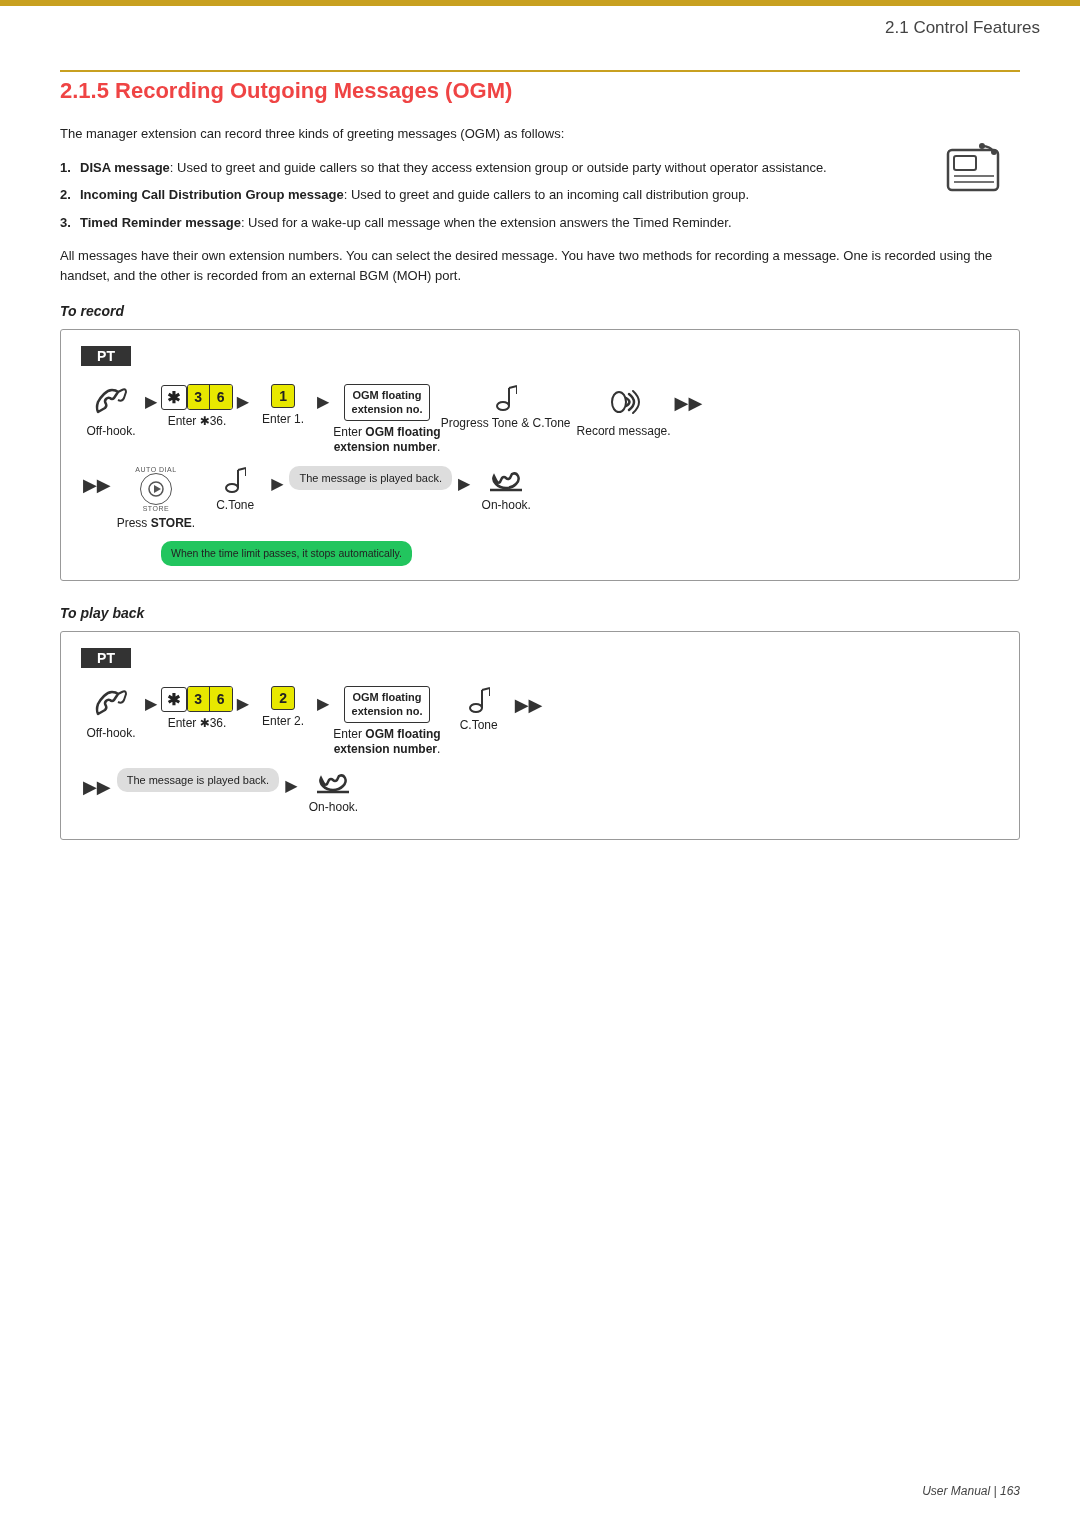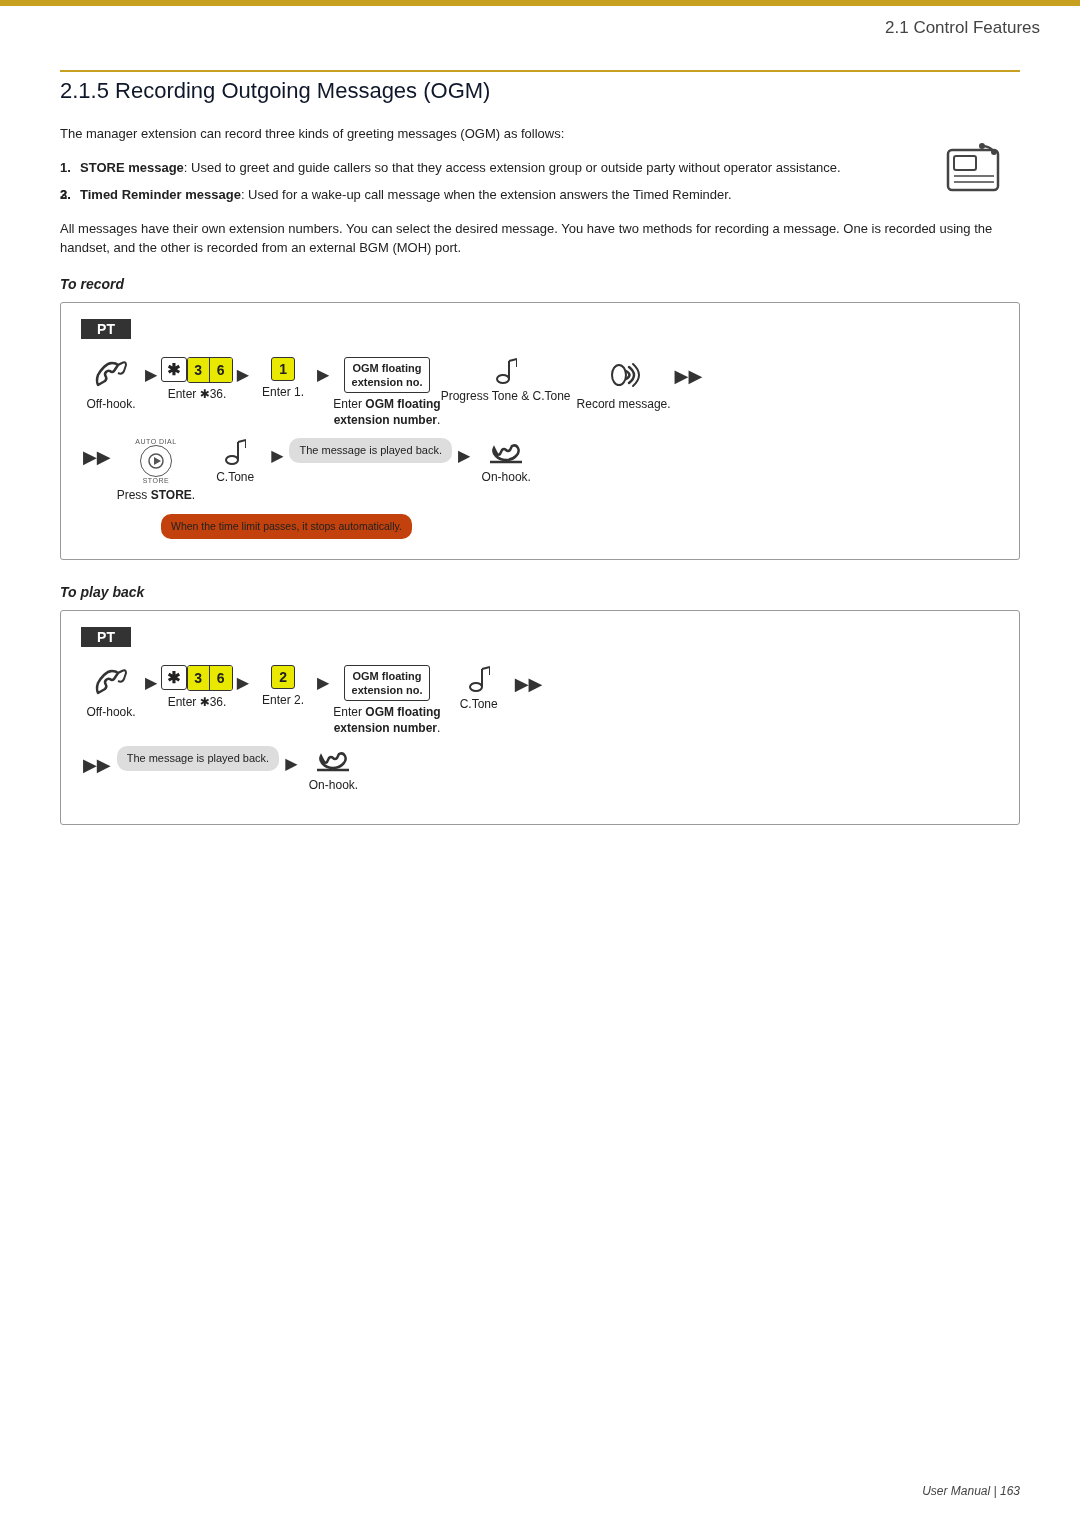--- a/index.html
+++ b/index.html
@@ -29,22 +29,22 @@
       text-align: center;
     }
 
     .content-area {
       margin: 40px 60px 40px 60px;
       padding-top: 30px;
     }
 
     .section-title {
       font-size: 22px;
-      font-weight: normal;
-      color: #0f172a;
+      font-weight: bold;
+      color: #ef4444;
       margin-bottom: 20px;
       border-bottom: none;
     }
 
     .intro-text {
       font-size: 13px;
       margin-bottom: 14px;
       line-height: 1.5;
     }
 
@@ -77,21 +77,21 @@
       font-size: 14px;
       font-weight: bold;
       margin-bottom: 10px;
       margin-top: 10px;
       font-style: italic;
     }
 
     .diagram-box {
       border: 1.5px solid #999;
       border-radius: 3px;
-      padding: 16px 20px 20px 20px;
+      padding: 16px 20px 14px 20px;
       margin-bottom: 24px;
       position: relative;
     }
 
     .pt-header {
       background: #333;
       color: #fff;
       font-weight: bold;
       font-size: 14px;
       display: inline-block;
@@ -229,21 +229,21 @@
     .footer {
       position: absolute;
       bottom: 30px;
       right: 60px;
       font-size: 12px;
       color: #444;
       font-style: italic;
     }
 
     .note-balloon {
-      background: #c2410c;
+      background: #22c55e;
       border-radius: 10px;
       padding: 5px 10px;
       font-size: 10.5px;
       display: inline-block;
       line-height: 1.4;
     }
   </style>
 </head>
 <body>
 
@@ -269,24 +269,25 @@
 
       <path d="M42 8 Q50 8 54 14" fill="none" stroke="#444" stroke-width="2.5" stroke-linecap="round"></path>
       <circle cx="42" cy="8" r="3" fill="#444"></circle>
       <circle cx="54" cy="14" r="3" fill="#444"></circle>
     </svg>
   </div>
 
   <ul class="bullet-list">
     <li>
       <span class="num">1.</span>
-      <span><strong>STORE message</strong><span>: Used to greet and guide callers so that they access extension group or outside party without operator assistance.</span></span>
+      <span><strong>DISA message</strong><span>: Used to greet and guide callers so that they access extension group or outside party without operator assistance.</span></span>
     </li>
     <li>
       <span class="num">2.</span>
+      <span><strong>Incoming Call Distribution Group message</strong><span>: Used to greet and guide callers to an incoming call distribution group.</span></span>
     </li>
     <li>
       <span class="num">3.</span>
       <span><strong>Timed Reminder message</strong><span>: Used for a wake-up call message when the extension answers the Timed Reminder.</span></span>
     </li>
   </ul>
 
   <p class="all-messages-text">All messages have their own extension numbers. You can select the desired message. You have two methods for recording a message. One is recorded using the handset, and the other is recorded from an external BGM (MOH) port.</p>
 
   <p class="subsection-title">To record</p>

